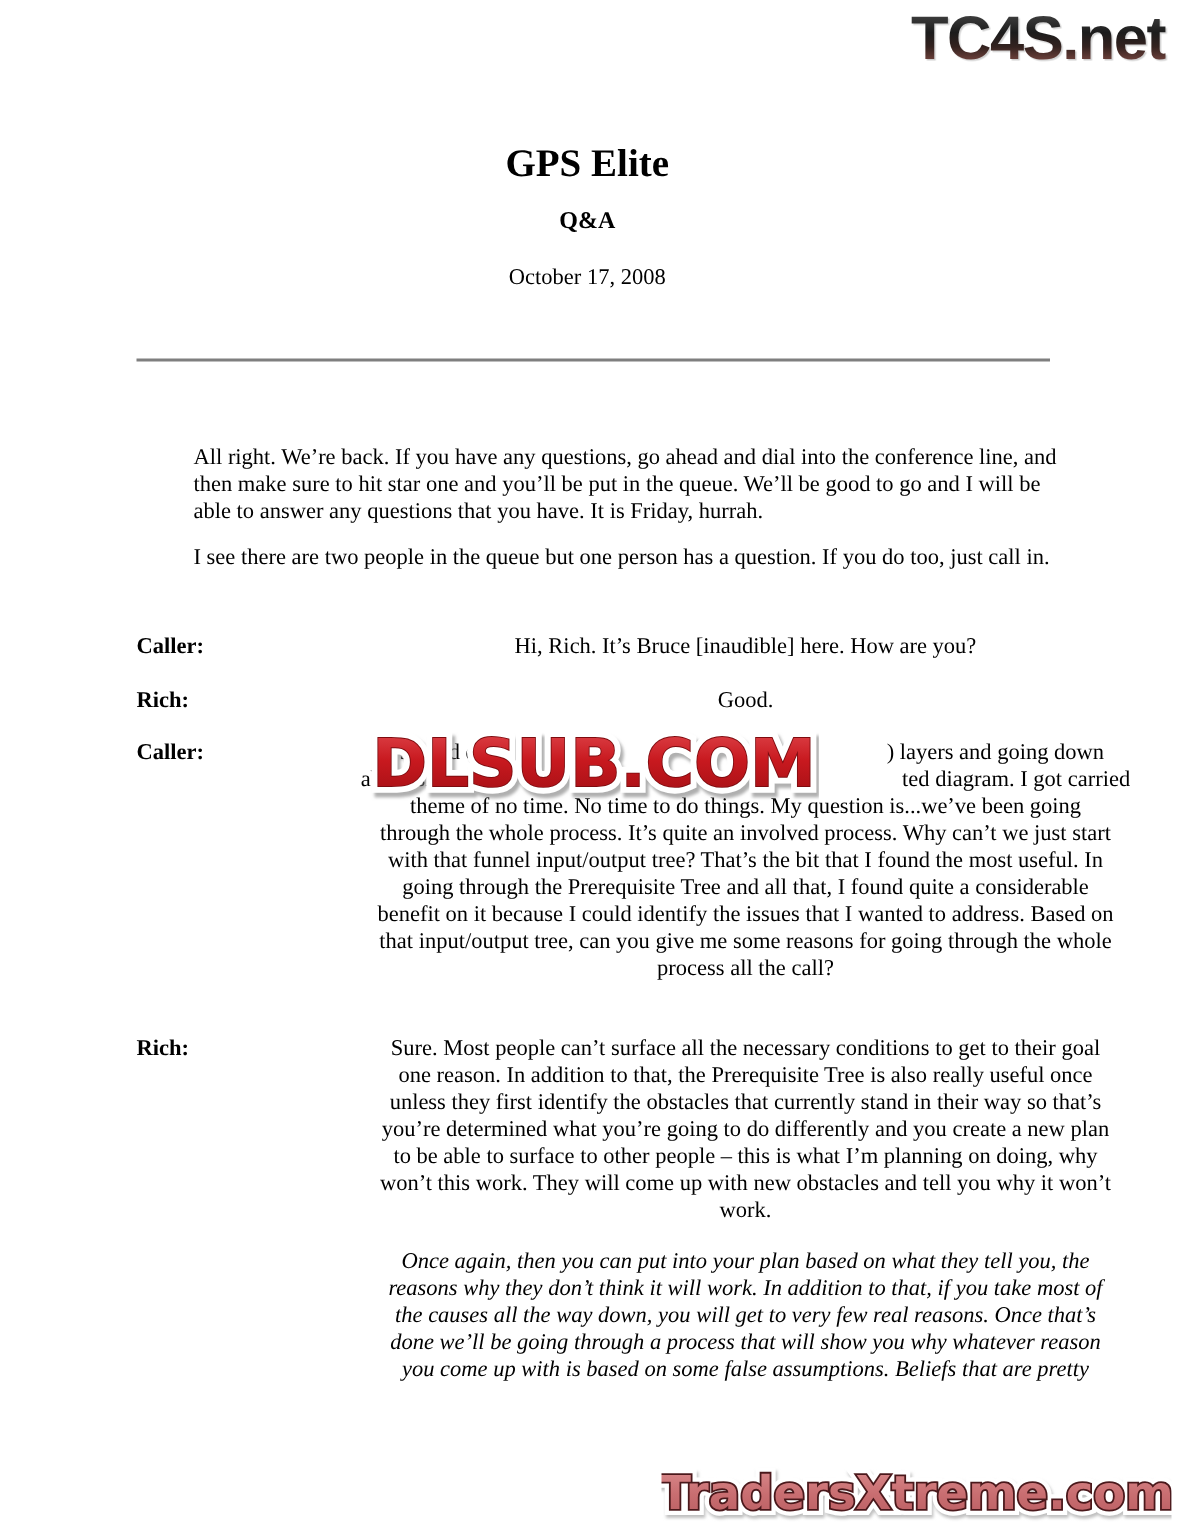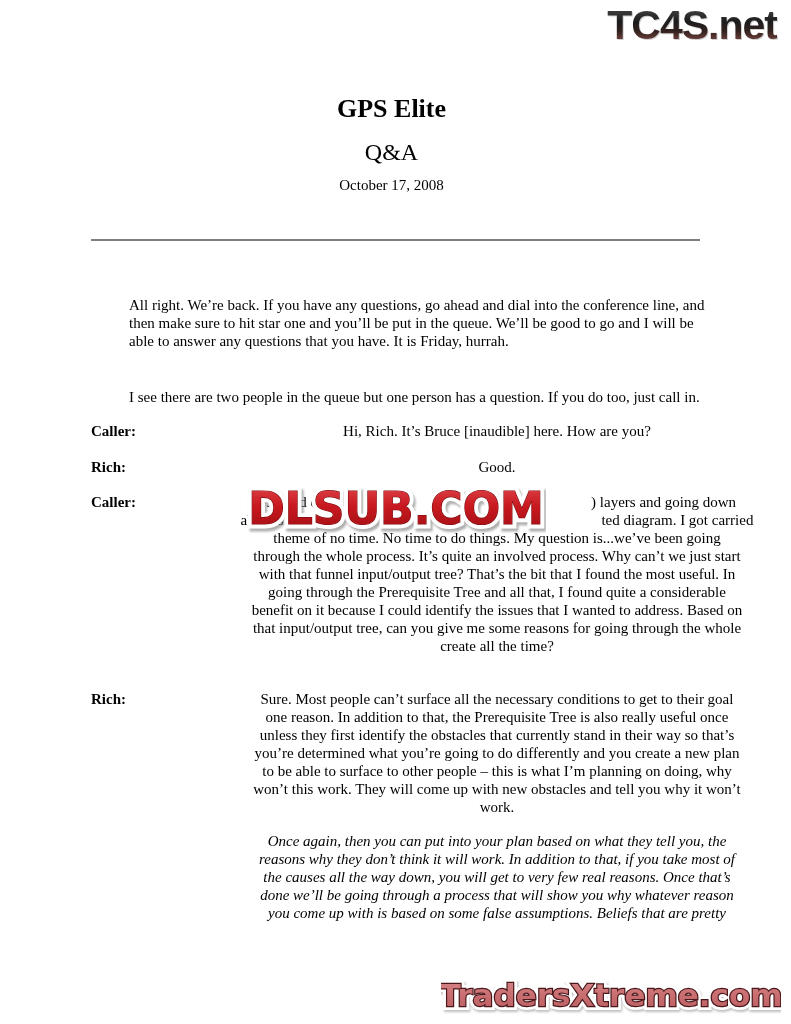--- a/index.html
+++ b/index.html
@@ -10,30 +10,30 @@
   .tc4s-logo {position:absolute; top:2px; right:6px;
     font-family:"Liberation Sans", sans-serif; font-weight:bold;
     font-size:41px; letter-spacing:-1px;
     background:linear-gradient(180deg,#555 0%,#1c1c1c 42%,#33221f 62%,#8d514a 92%,#a06158 100%);
     -webkit-background-clip:text; background-clip:text; color:transparent;
     filter:drop-shadow(1px 1px 0px #cfcfcf);}
 
   
   .center-line {position:absolute; left:0; width:100%; text-align:center;}
   .title   {top:94px;  font-size:26px; font-weight:bold;}
-  .subtitle{top:139px; font-size:24px; font-weight:normal;}
+  .subtitle{top:139px; font-size:16px; font-weight:bold;}
   .date    {top:177px; font-size:15px;}
 
   .rule {position:absolute; top:239px; left:91px; width:609px; height:2px; background:#7f7f7f;}
 
   
   .para, .block {position:absolute; left:91px; width:680px; font-size:15px; line-height:18px;}
   .tline {white-space:pre; height:18px;margin-left:38px;}
   .p-intro1 {top:296px;}
-  .p-intro2 {top:388px;}
+  .p-intro2 {top:363px;}
   .speaker {position:absolute; left:0; top:0; font-weight:bold;}
   .speech {margin-left:94px;text-align:center;}
   .b-caller1 {top:422px;}
   .b-rich1   {top:458px;}
   .b-caller2 {top:493px;}
   .b-rich2   {top:690px;}
   .b-cont    {top:832px;font-style:italic;}
 
   .gap {display:inline-block; height:1px;}
   .g1 {width:172px;} .g2 {width:82px;} .g3 {width:295px;}
@@ -93,21 +93,21 @@
     <div class="speech">
       <div class="tline"><span>I started do</span><span class="gap g1"></span><span>nt</span><span class="gap g2"></span><span>) layers and going down</span></div>
       <div class="tline"><span>about six o</span><span class="gap g3"></span><span>ted diagram. I got carried</span></div>
       <div>
           <div class="tline">theme of no time. No time to do things. My question is...we’ve been going</div>
           <div class="tline">through the whole process. It’s quite an involved process. Why can’t we just start</div>
           <div class="tline">with that funnel input/output tree? That’s the bit that I found the most useful. In</div>
           <div class="tline">going through the Prerequisite Tree and all that, I found quite a considerable</div>
           <div class="tline">benefit on it because I could identify the issues that I wanted to address. Based on</div>
           <div class="tline">that input/output tree, can you give me some reasons for going through the whole</div>
-          <div class="tline">create all the time?</div>
+          <div class="tline">process all the call?</div>
         </div>
     </div>
   </div>
 
   <div class="block b-rich2">
     <div class="speaker">Rich:</div>
     <div class="speech">
         <div class="tline">Sure. Most people can’t surface all the necessary conditions to get to their goal</div>
         <div class="tline">one reason. In addition to that, the Prerequisite Tree is also really useful once</div>
         <div class="tline">unless they first identify the obstacles that currently stand in their way so that’s</div>

